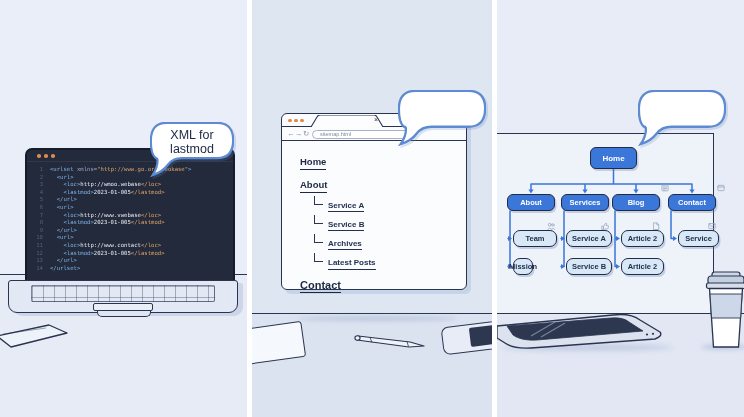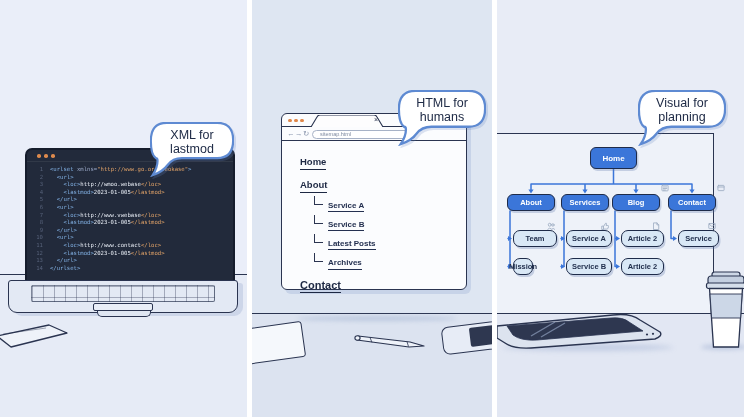--- a/index.html
+++ b/index.html
@@ -150,22 +150,22 @@
         <span class="nav-btn btn-back">←</span>
         <span class="nav-btn btn-fwd">→</span>
         <span class="nav-btn btn-refresh">↻</span>
         <div class="url-pill">sitemap.html</div>
       </div>
       <div class="page" id="nav-list">
           <div class="nav-item lvl0"><span class="nav-label">Home</span></div>
           <div class="nav-item lvl0"><span class="nav-label">About</span></div>
           <div class="nav-item lvl1"><span class="tree"></span><span class="nav-label">Service A</span></div>
           <div class="nav-item lvl1"><span class="tree"></span><span class="nav-label">Service B</span></div>
+          <div class="nav-item lvl1"><span class="tree"></span><span class="nav-label">Archives</span></div>
           <div class="nav-item lvl1"><span class="tree"></span><span class="nav-label">Latest Posts</span></div>
-          <div class="nav-item lvl1"><span class="tree"></span><span class="nav-label">Archives</span></div>
           <div class="nav-item lvl0 large"><span class="nav-label">Contact</span></div>
         </div>
     </div>
 
     <div class="pad"></div>
     <svg class="pen-mid" width="92" height="28">
       <polygon points="8,8 60,14 74,18 59,19 7,12" fill="#eef2f9" stroke="#2a3450" stroke-width="1.2" stroke-linejoin="round"></polygon>
       <ellipse cx="7.5" cy="10" rx="2.6" ry="2.2" fill="#eef2f9" stroke="#2a3450" stroke-width="1.1"></ellipse>
       <line x1="20" y1="9.5" x2="22" y2="14.5" stroke="#2a3450" stroke-width="0.8"></line>
       <line x1="57" y1="13.6" x2="58.5" y2="18.6" stroke="#2a3450" stroke-width="0.8"></line>
@@ -261,29 +261,21 @@
     <div class="bubble-text">
       <div>XML for</div>
       <div>lastmod</div>
     </div>
   </div>
 
   <div class="bubble" style="left:398px; top:90px;">
     <svg width="88" height="56" viewBox="0 0 100 64" preserveAspectRatio="none">
       <path class="bubble-path" d="M20 1 H80 Q99 1 99 21 Q99 42 80 42 H38 Q27 42 21 50 Q15 58 3 62 Q9 53 9 45 Q9 42 7 42 Q1 38 1 22 Q1 1 20 1 Z"></path>
     </svg>
-    <div class="bubble-text">
-      <div>HTML for</div>
-      <div>humans</div>
-    </div>
   </div>
 
   <div class="bubble" style="left:638px; top:90px;">
     <svg width="88" height="56" viewBox="0 0 100 64" preserveAspectRatio="none">
       <path class="bubble-path" d="M20 1 H80 Q99 1 99 21 Q99 42 80 42 H38 Q27 42 21 50 Q15 58 3 62 Q9 53 9 45 Q9 42 7 42 Q1 38 1 22 Q1 1 20 1 Z"></path>
     </svg>
-    <div class="bubble-text">
-      <div>Visual for</div>
-      <div>planning</div>
-    </div>
   </div>
 
 </div>
 
 </body></html>

